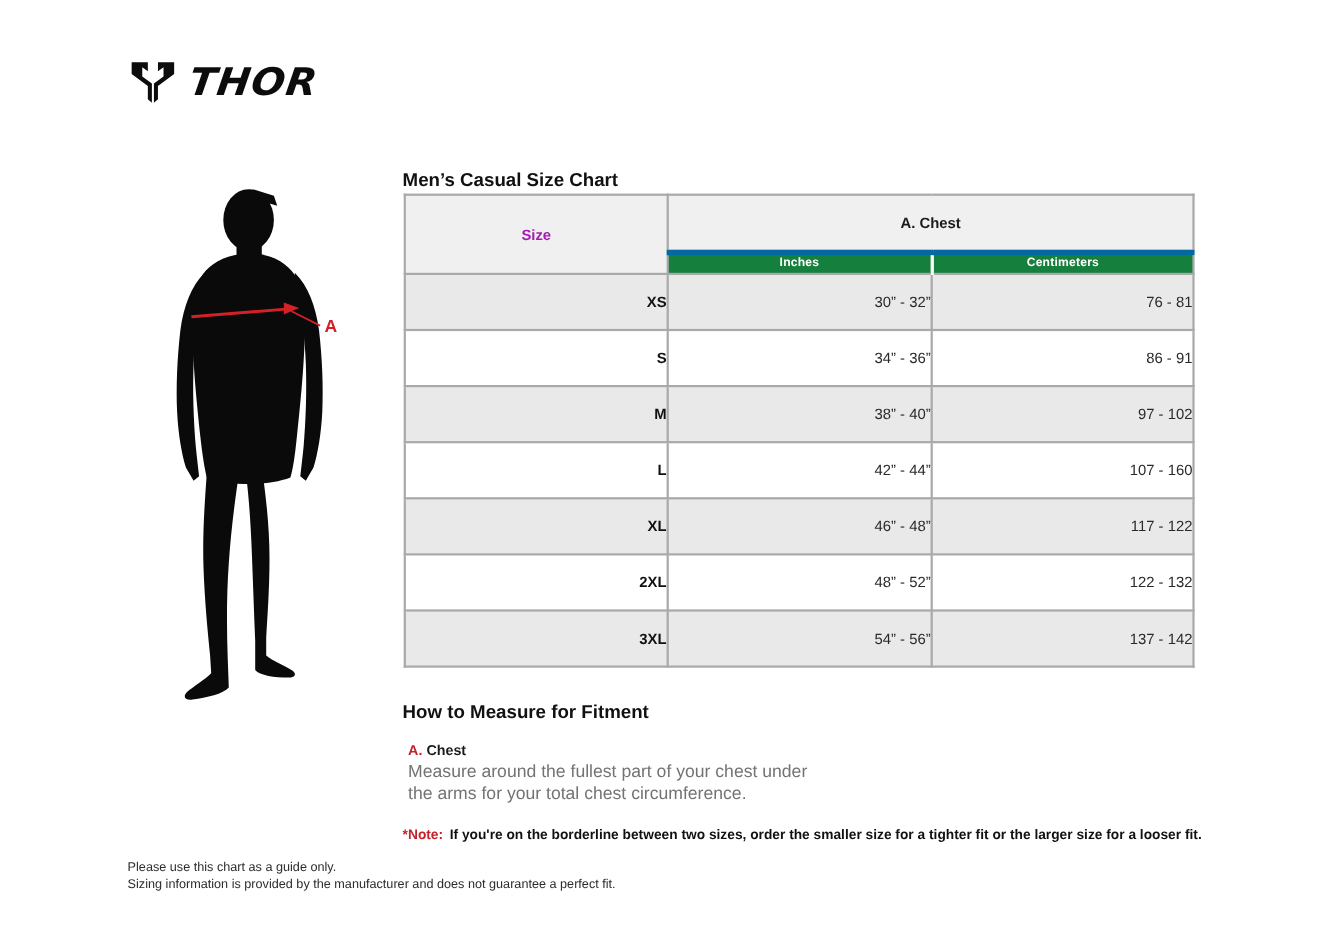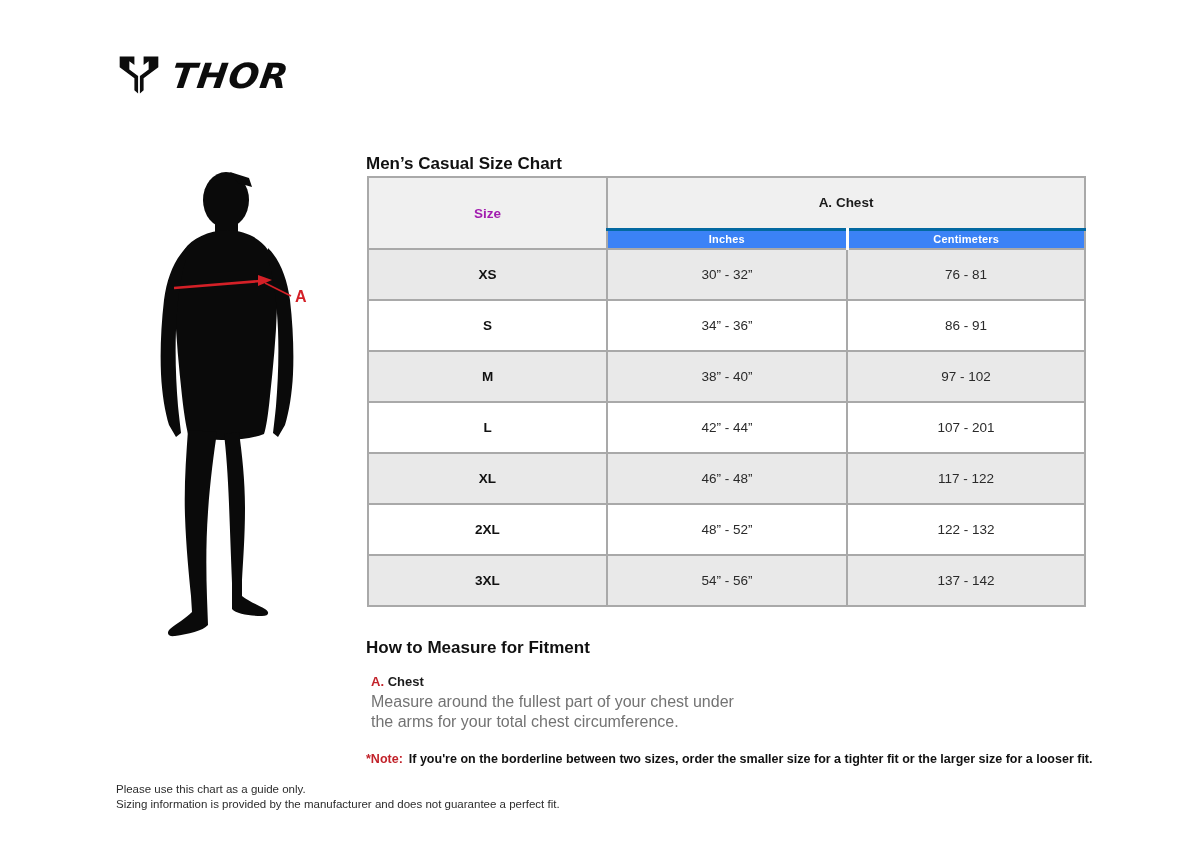--- a/index.html
+++ b/index.html
@@ -43,29 +43,29 @@
   .size-table col.c-in   { width: 240px; }
   .size-table col.c-cm   { width: 238px; }
   .size-table th, .size-table td {
     border: 2px solid #a9a9a9;
     text-align: center; vertical-align: middle;
   }
   th.size-head { background: #f0f0f0; font-size: 13.5px; font-weight: 700; color: #a21caf; }
   th.group-head { background: #f0f0f0; font-size: 13.5px; font-weight: 700; color: #1b1b1b; height: 52px; }
   tr.subhead { height: 20px; }
   tr.subhead td {
-    background: #3b82f6; color: #fff;
+    background: #15803d; color: #fff;
     font-size: 11px; font-weight: 700; letter-spacing: 0.2px;
-    border-top: 3px solid #0369a1; border-bottom: 2px solid #a9a9a9;
+    border-top: 5px solid #0369a1; border-bottom: 2px solid #a9a9a9;
     padding: 1px 0 2px 0;
   }
   tr.subhead td.bar-in { border-left: 2px solid #a9a9a9; border-right: 3px solid #fdfdfd; }
   tr.subhead td.bar-cm { border-left: 3px solid #fdfdfd; border-right: 2px solid #a9a9a9; }
   tr.data-row { height: 51px; }
-  tr.data-row td { color: #2a2a2a; }
+  tr.data-row td { color: #2a2a2a; text-align: right; }
   tr.data-row td.size-cell { font-weight: 700; color: #111; }
   tr.data-row:nth-child(odd) td { background: #e9e9e9; }
   tr.data-row:nth-child(even) td { background: #ffffff; }
 
   
   .howto-title {
     position: absolute; left: 366px; top: 638px;
     font-size: 17px; font-weight: 700; color: #111;
   }
   .measure-item { position: absolute; left: 371px; top: 674px; width: 390px; }
@@ -155,21 +155,21 @@
         <td>86 - 91</td>
       </tr>
       <tr class="data-row">
         <td class="size-cell">M</td>
         <td>38” - 40”</td>
         <td>97 - 102</td>
       </tr>
       <tr class="data-row">
         <td class="size-cell">L</td>
         <td>42” - 44”</td>
-        <td>107 - 201</td>
+        <td>107 - 160</td>
       </tr>
       <tr class="data-row">
         <td class="size-cell">XL</td>
         <td>46” - 48”</td>
         <td>117 - 122</td>
       </tr>
       <tr class="data-row">
         <td class="size-cell">2XL</td>
         <td>48” - 52”</td>
         <td>122 - 132</td>

